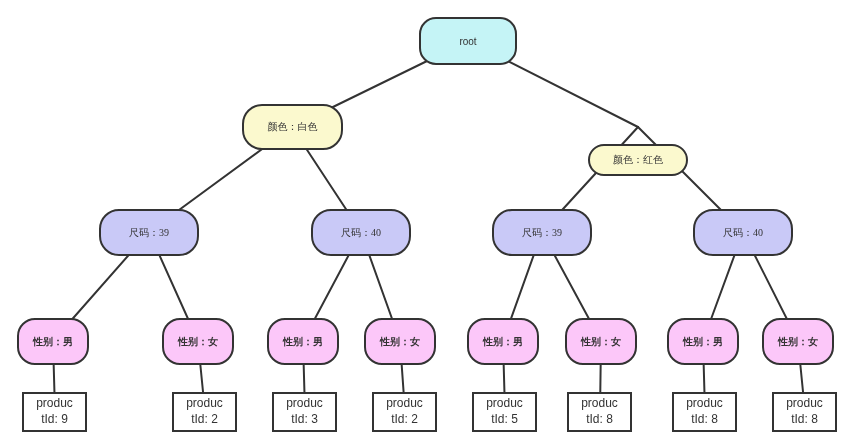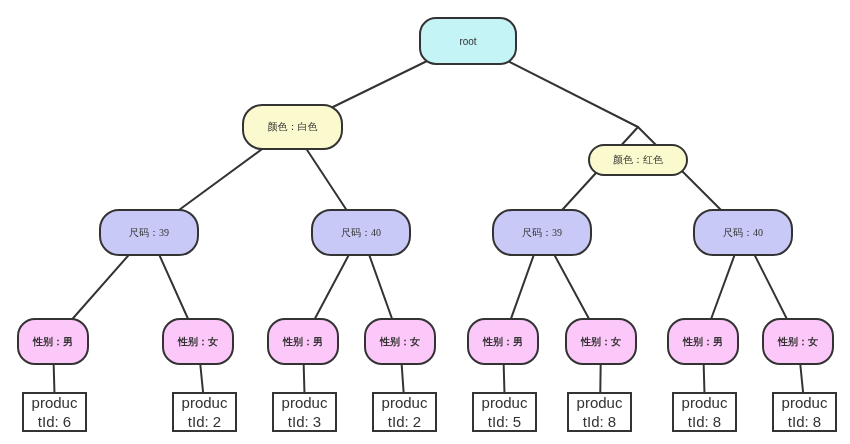--- a/index.html
+++ b/index.html
@@ -46,21 +46,21 @@
   .leaf {
     position: absolute;
     z-index: 1;
     display: flex;
     flex-direction: column;
     align-items: center;
     justify-content: center;
     border: 2px solid var(--node-border, #333333);
     background: var(--leaf-fill, #ffffff);
     border-radius: 0;
-    font-size: 15px;
+    font-size: 12px;
     line-height: 1.3;
     text-align: center;
     color: #333333;
   }
 </style>
 </head>
 <body>
 
 <div class="canvas">
 
@@ -103,21 +103,21 @@
   <div class="node gender-node" style="left:162px; top:318px; width:72px; height:47px;">性别：女</div>
   <div class="node gender-node" style="left:267px; top:318px; width:72px; height:47px;">性别：男</div>
   <div class="node gender-node" style="left:364px; top:318px; width:72px; height:47px;">性别：女</div>
   <div class="node gender-node" style="left:467px; top:318px; width:72px; height:47px;">性别：男</div>
   <div class="node gender-node" style="left:565px; top:318px; width:72px; height:47px;">性别：女</div>
   <div class="node gender-node" style="left:667px; top:318px; width:72px; height:47px;">性别：男</div>
   <div class="node gender-node" style="left:762px; top:318px; width:72px; height:47px;">性别：女</div>
 
   <div class="leaf" style="left:22px;  top:392px; width:65px; height:40px;">
     <span>produc</span>
-    <span>tId: 6</span>
+    <span>tId: 9</span>
   </div>
   <div class="leaf" style="left:172px; top:392px; width:65px; height:40px;">
     <span>produc</span>
     <span>tId: 2</span>
   </div>
   <div class="leaf" style="left:272px; top:392px; width:65px; height:40px;">
     <span>produc</span>
     <span>tId: 3</span>
   </div>
   <div class="leaf" style="left:372px; top:392px; width:65px; height:40px;">

